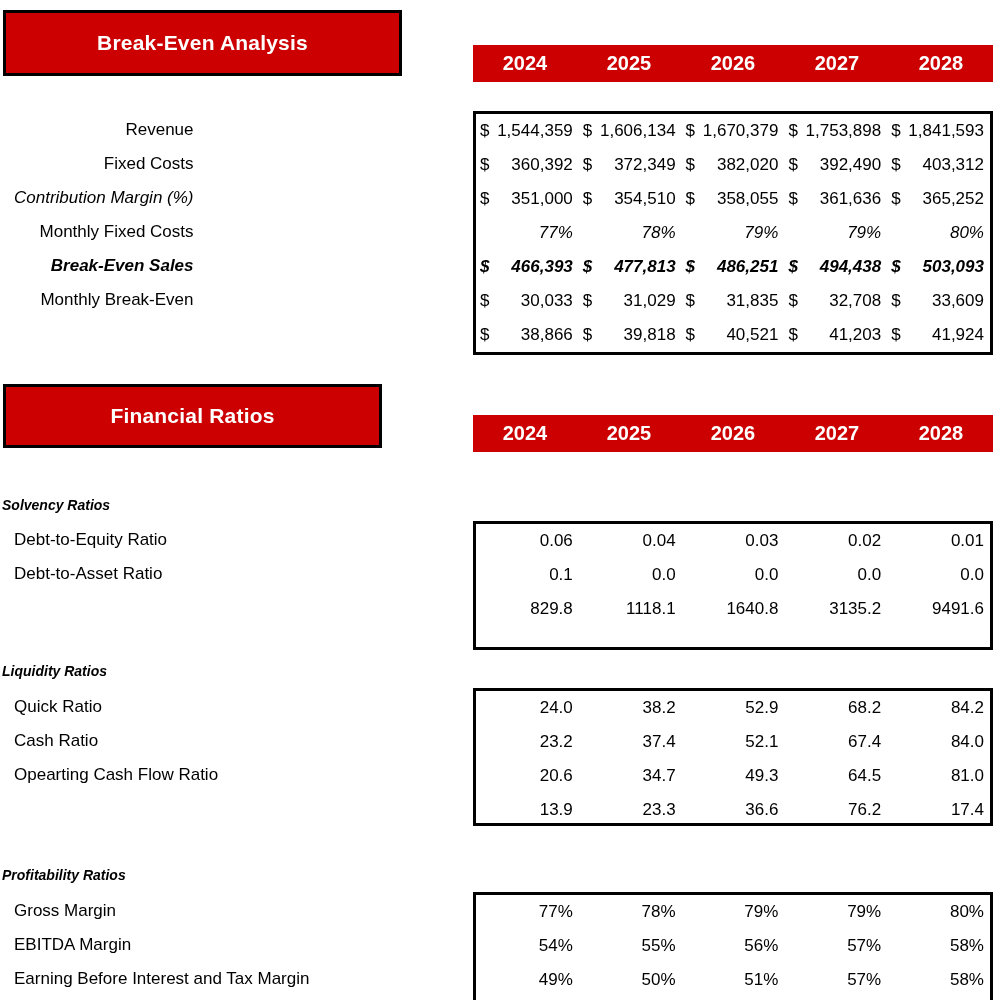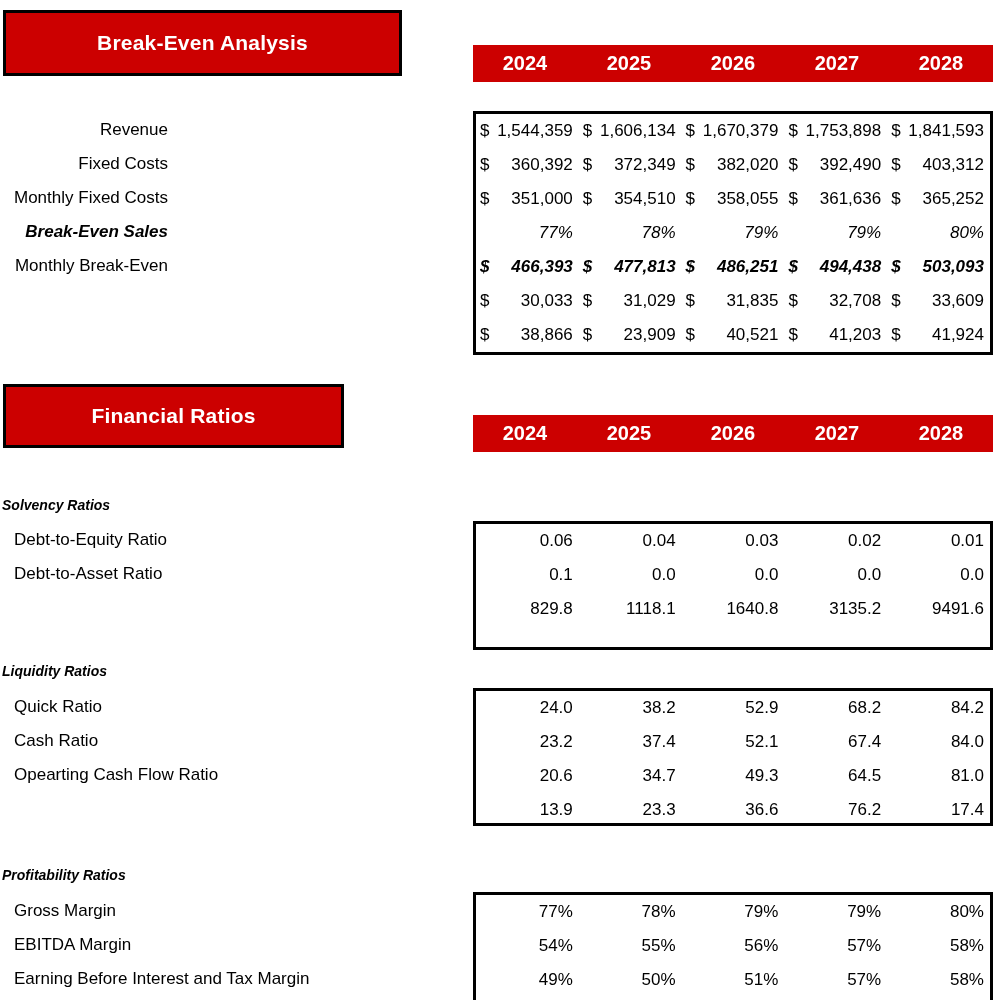--- a/index.html
+++ b/index.html
@@ -121,20 +121,21 @@
     <div class="ycell">2024</div>
     <div class="ycell">2025</div>
     <div class="ycell">2026</div>
     <div class="ycell">2027</div>
     <div class="ycell">2028</div>
   </div>
 
 <div class="labels" style="top:113px;text-align:right;">
     <div class="row indent">Revenue</div>
     <div class="row indent">Fixed Costs</div>
+    <div class="row indent italic">Contribution Margin (%)</div>
     <div class="row indent">Monthly Fixed Costs</div>
     <div class="row indent bolditalic">Break-Even Sales</div>
     <div class="row indent">Monthly Break-Even</div>
   </div>
 
 <div class="datatable" style="left:473px; top:111px; width:520px; height:244px;">
     <div class="drow">
       <div class="dcell cur">
         <span class="sym">$</span>
         <span>1,544,359</span>
@@ -261,38 +262,38 @@
         <span>33,609</span>
       </div>
     </div>
     <div class="drow">
       <div class="dcell cur">
         <span class="sym">$</span>
         <span>38,866</span>
       </div>
       <div class="dcell cur">
         <span class="sym">$</span>
-        <span>23,909</span>
+        <span>39,818</span>
       </div>
       <div class="dcell cur">
         <span class="sym">$</span>
         <span>40,521</span>
       </div>
       <div class="dcell cur">
         <span class="sym">$</span>
         <span>41,203</span>
       </div>
       <div class="dcell cur">
         <span class="sym">$</span>
         <span>41,924</span>
       </div>
     </div>
   </div>
 
-<div class="banner" style="left:3px; top:384px; width:341px; height:64px;">
+<div class="banner" style="left:3px; top:384px; width:379px; height:64px;">
   <span class="banner-text">Financial Ratios</span>
 </div>
 
 <div class="yearstrip" style="left:473px; top:415px; width:520px; height:37px;">
     <div class="ycell">2024</div>
     <div class="ycell">2025</div>
     <div class="ycell">2026</div>
     <div class="ycell">2027</div>
     <div class="ycell">2028</div>
   </div>

